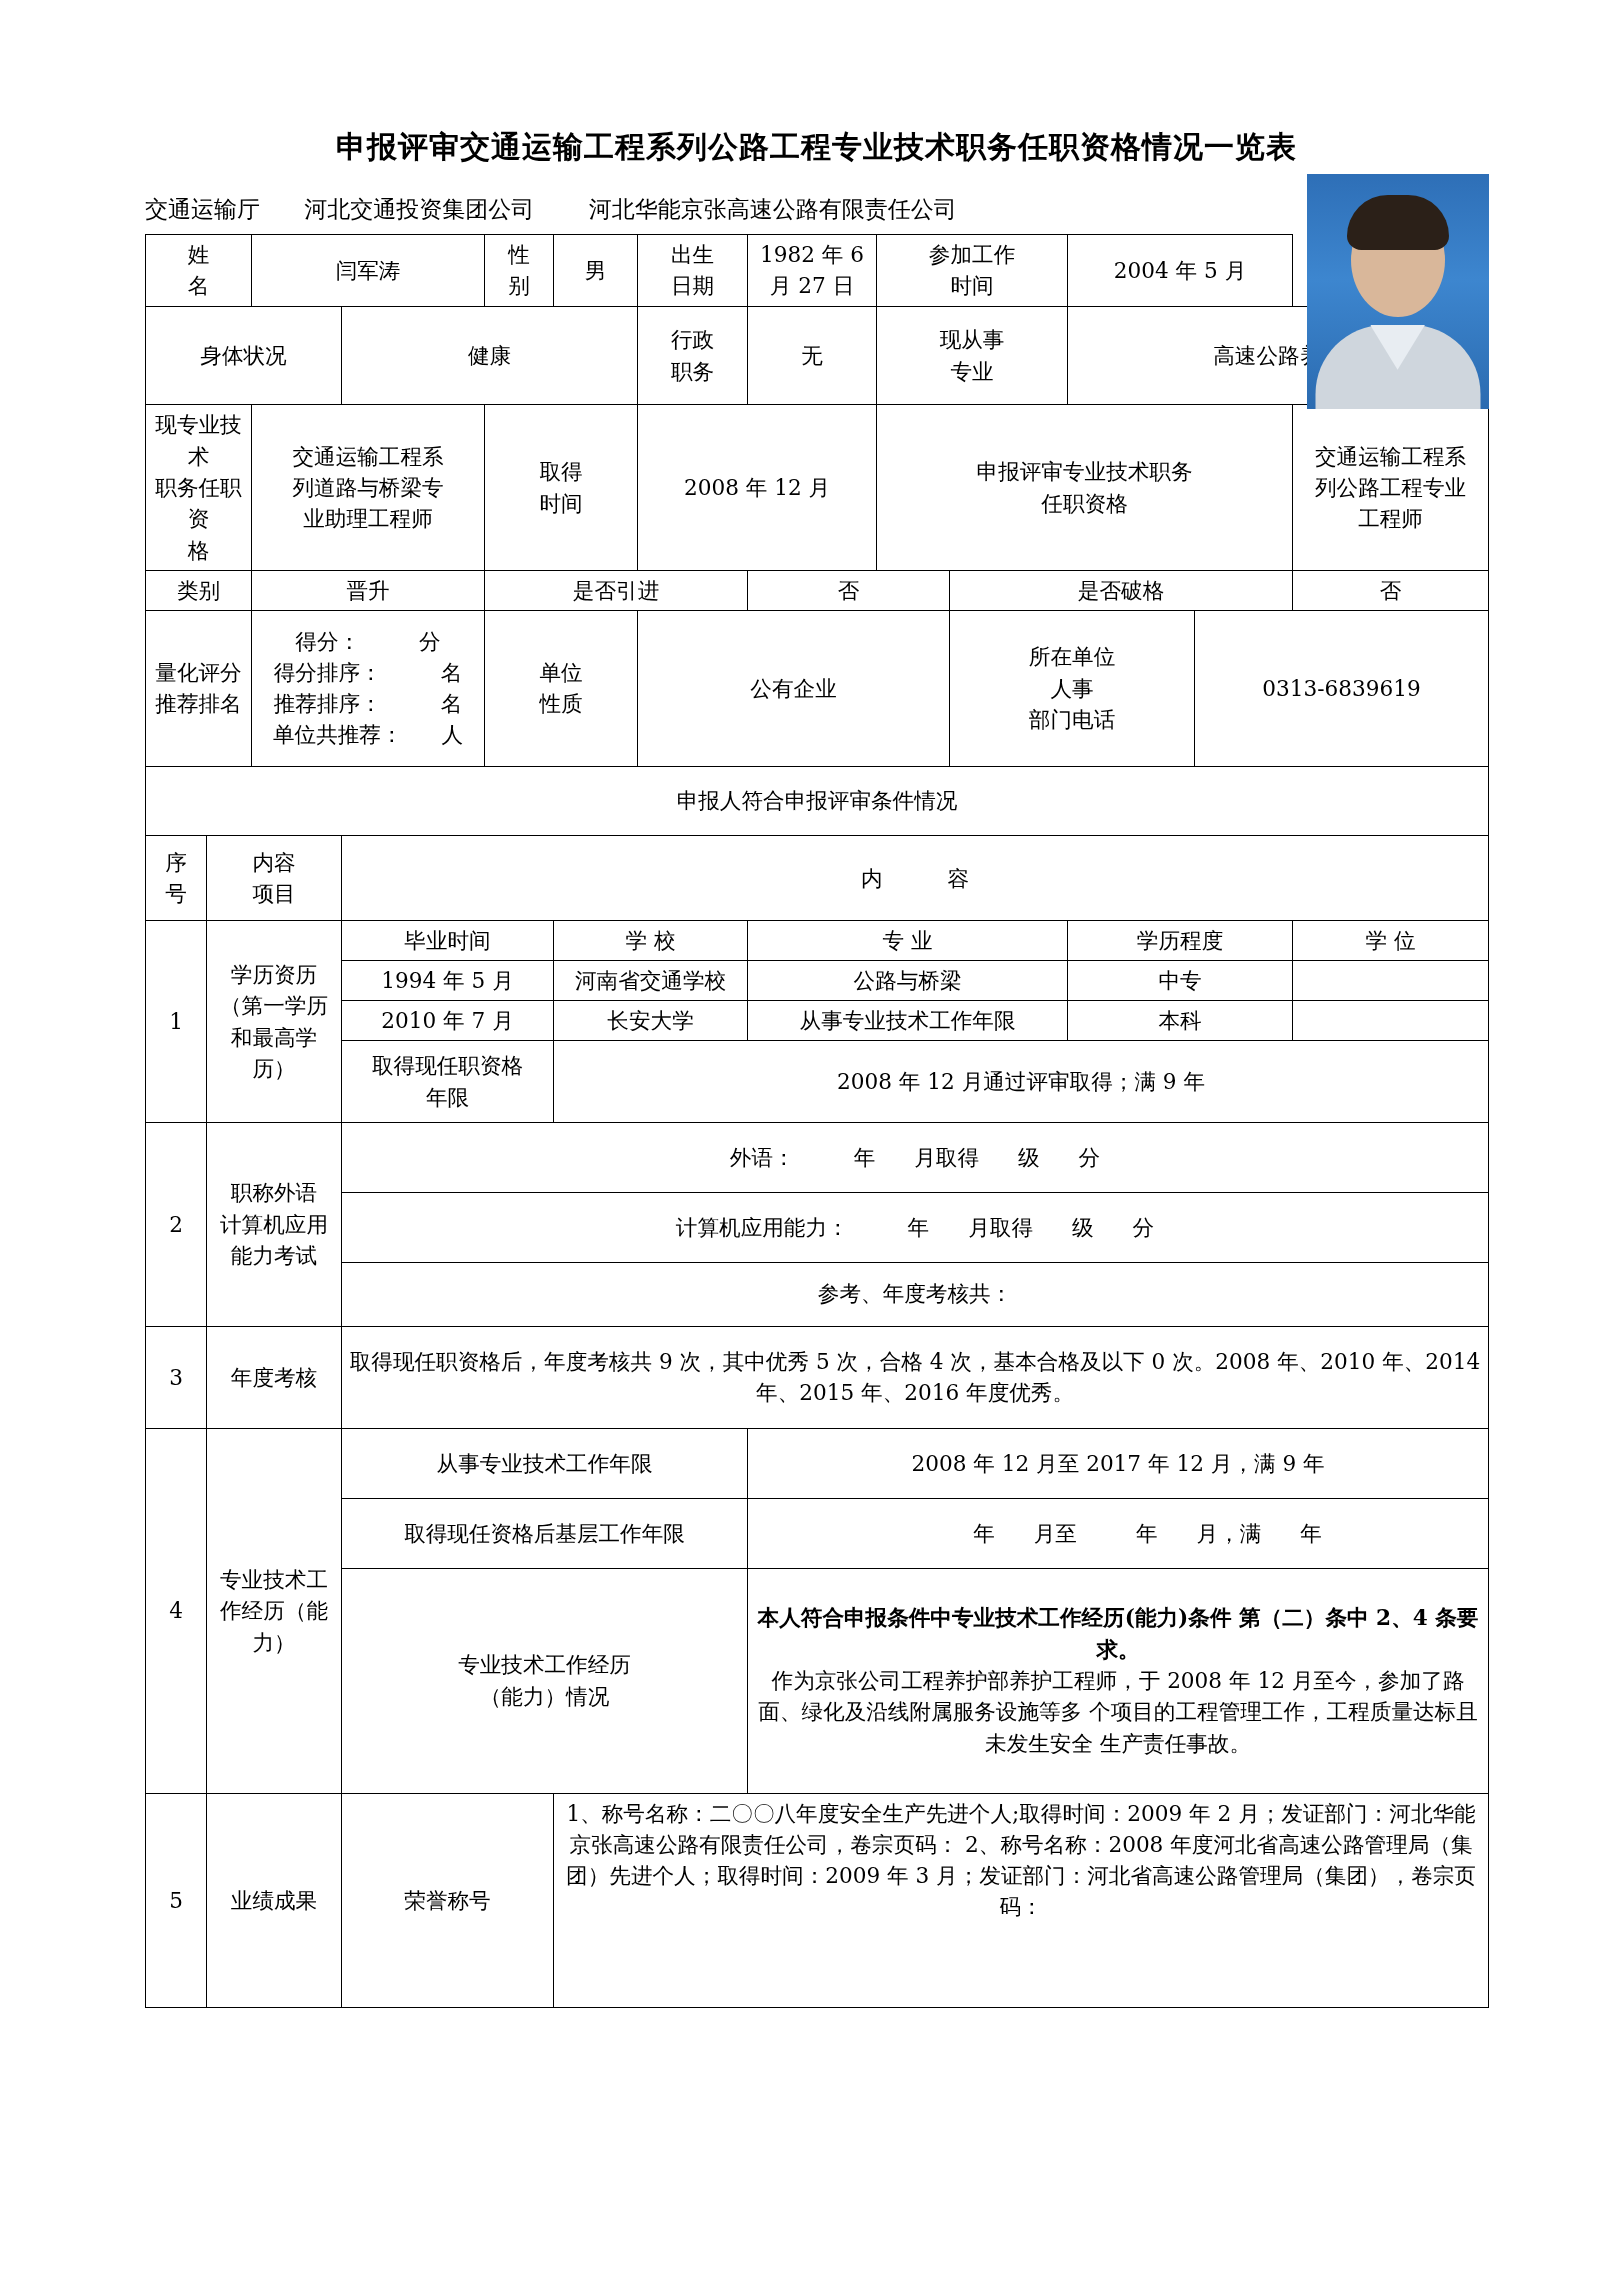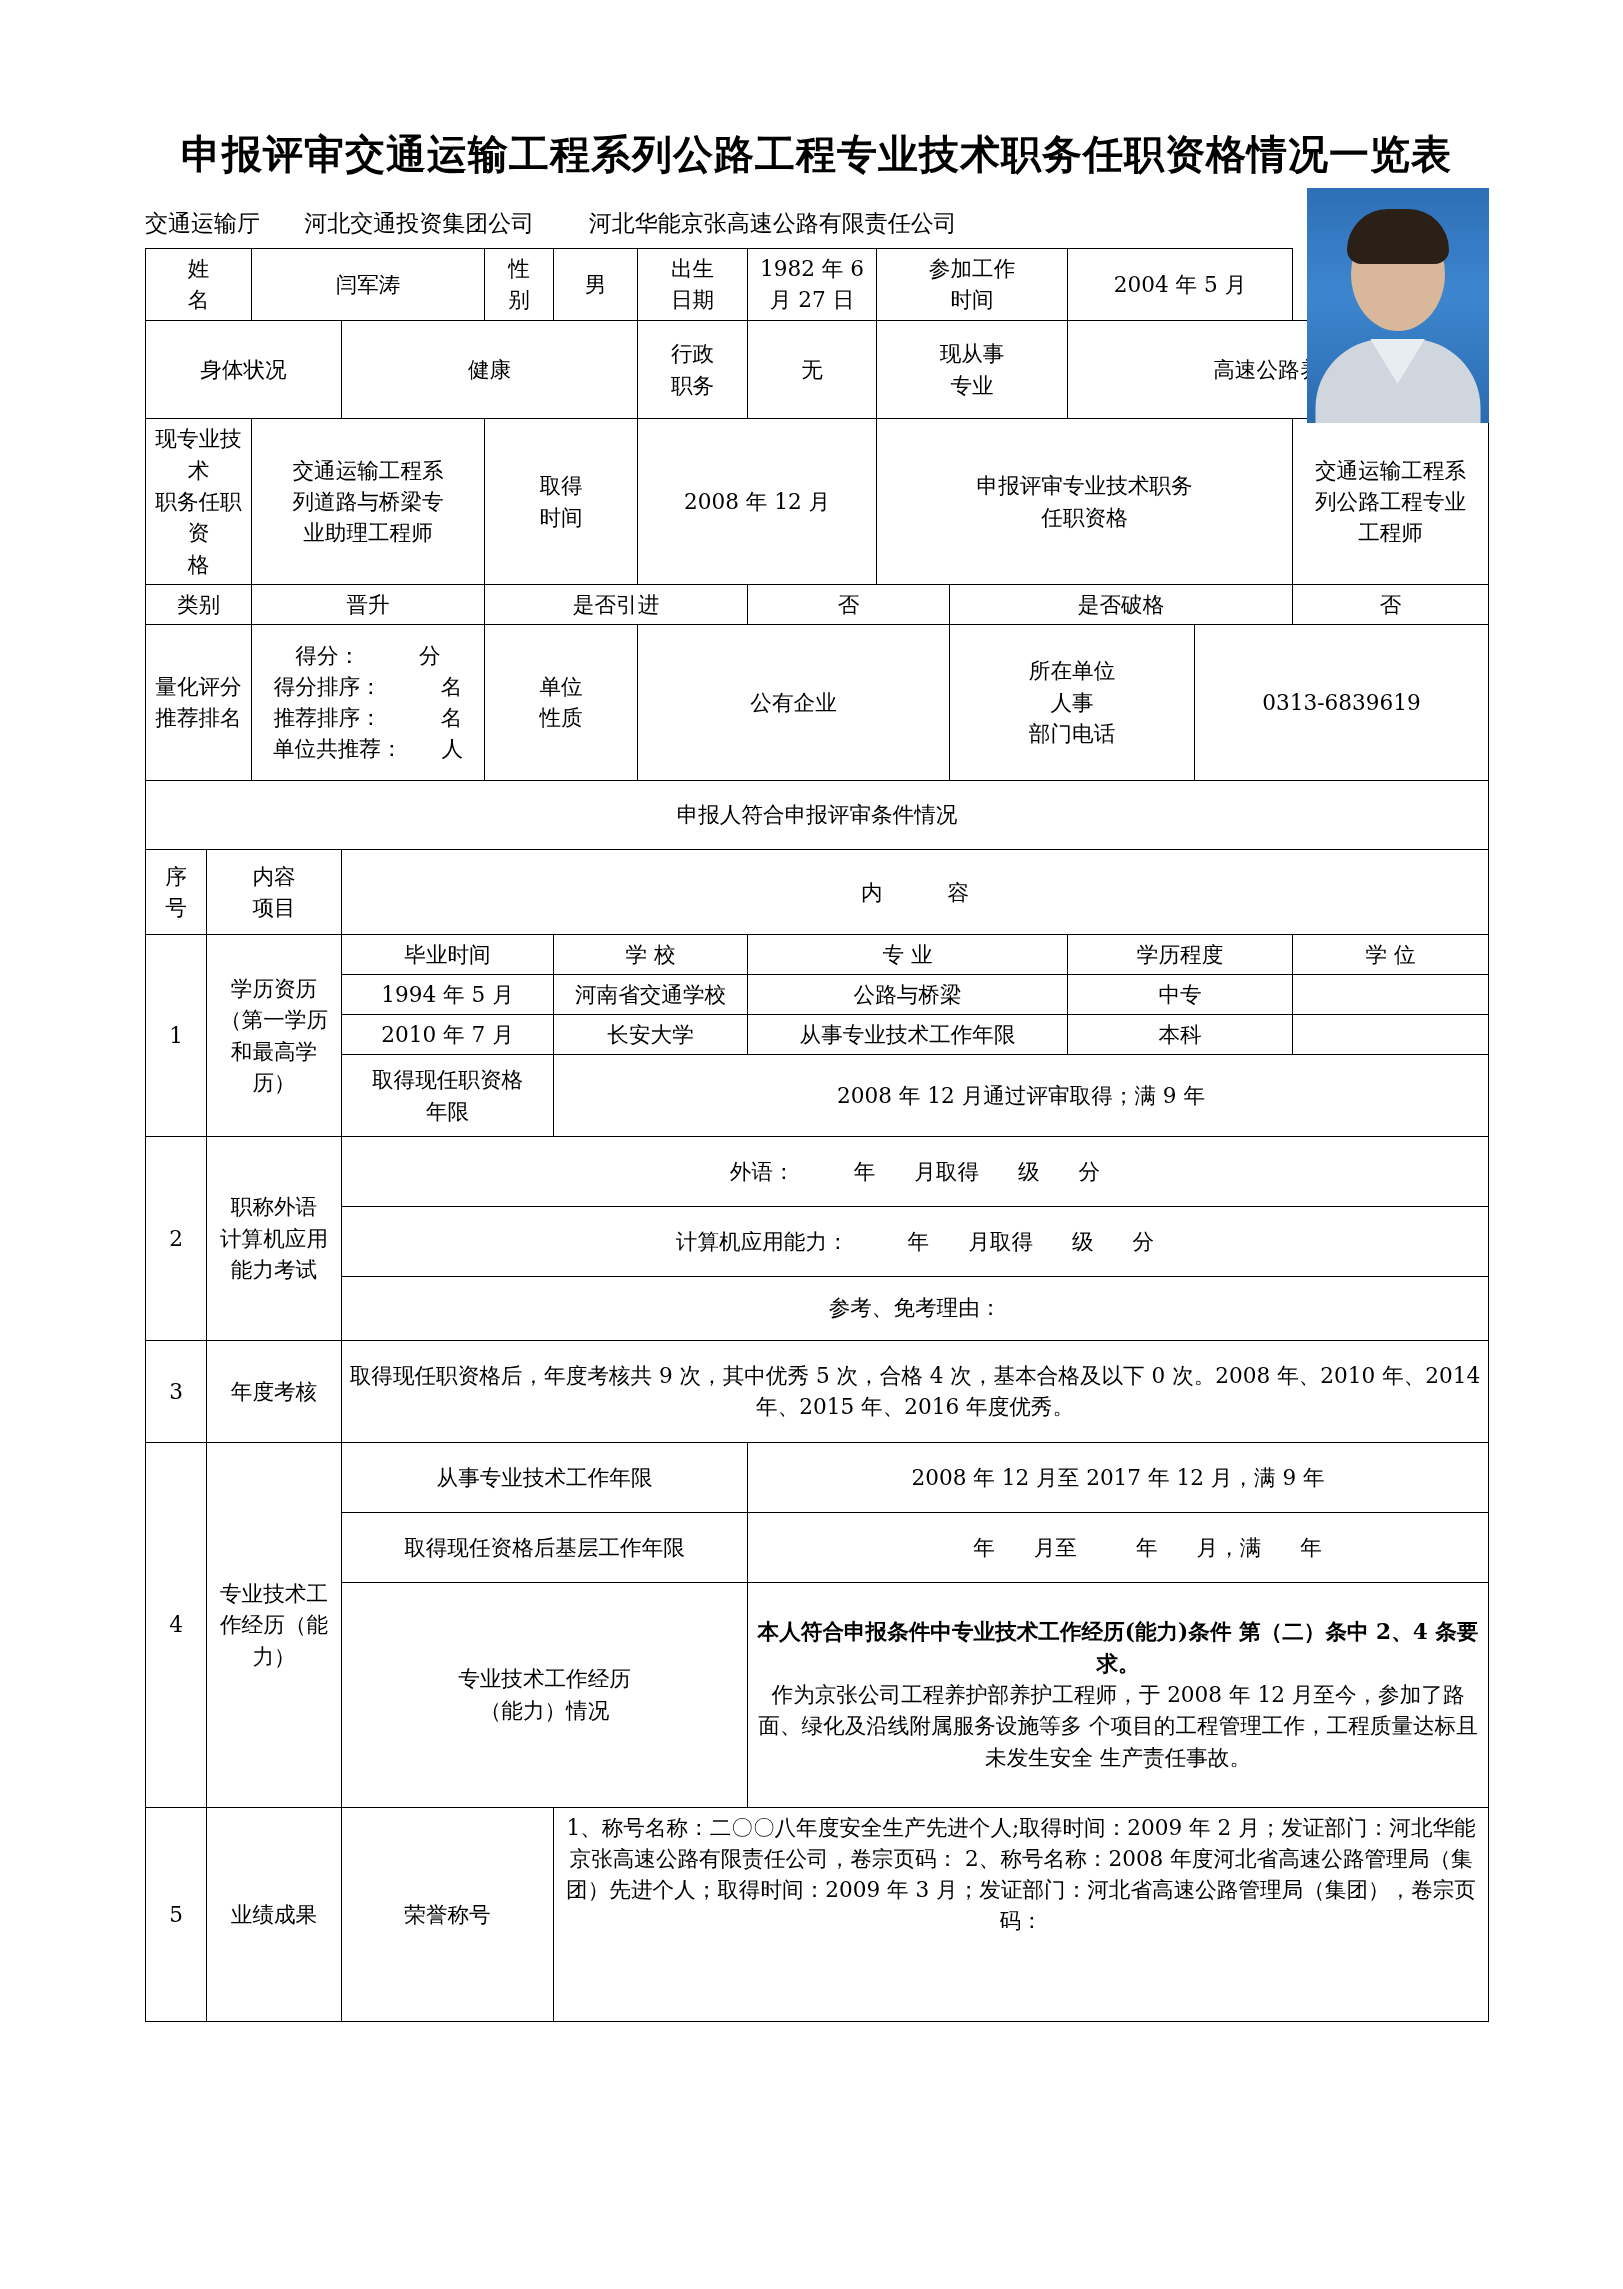--- a/index.html
+++ b/index.html
@@ -21,21 +21,21 @@
     height: 2290px;
     background: #fff;
   }
   .doc {
     position: absolute;
     left: 145px;
     top: 127px;
     width: 1343px;
   }
   .title {
-    font-size: 40px;
+    font-size: 30px;
     font-weight: bold;
     text-align: center;
     letter-spacing: 1px;
     margin-bottom: 25.5px;
     font-family: "DejaVu Sans", "Liberation Sans", sans-serif;
   }
   .orgline {
     font-size: 23px;
     margin-bottom: 9.8px;
     white-space: nowrap;
@@ -255,21 +255,21 @@
 
       <tr>
         <td rowspan="3">2</td>
         <td rowspan="3" colspan="3" class="lh-tight">职称外语<br>计算机应用<br>能力考试</td>
         <td colspan="10" class="tl pad-l" style="height:61px">外语：<span class="sp60"></span>年<span class="sp40"></span>月取得<span class="sp40"></span>级<span class="sp40"></span>分</td>
       </tr>
       <tr>
         <td colspan="10" class="tl pad-l" style="height:61px">计算机应用能力：<span class="sp60"></span>年<span class="sp40"></span>月取得<span class="sp40"></span>级<span class="sp40"></span>分</td>
       </tr>
       <tr>
-        <td colspan="10" class="tl pad-l" style="height:55px">参考、免考理由：</td>
+        <td colspan="10" class="tl pad-l" style="height:55px">参考、年度考核共：</td>
       </tr>
 
       <tr>
         <td>3</td>
         <td colspan="3">年度考核</td>
         <td colspan="10" class="tl pad" style="height:94px">取得现任职资格后，年度考核共 9 次，其中优秀 5 次，合格 4 次，基本合格及以下 0 次。2008 年、2010 年、2014 年、2015 年、2016 年度优秀。</td>
       </tr>
 
       <tr>
         <td rowspan="3">4</td>

